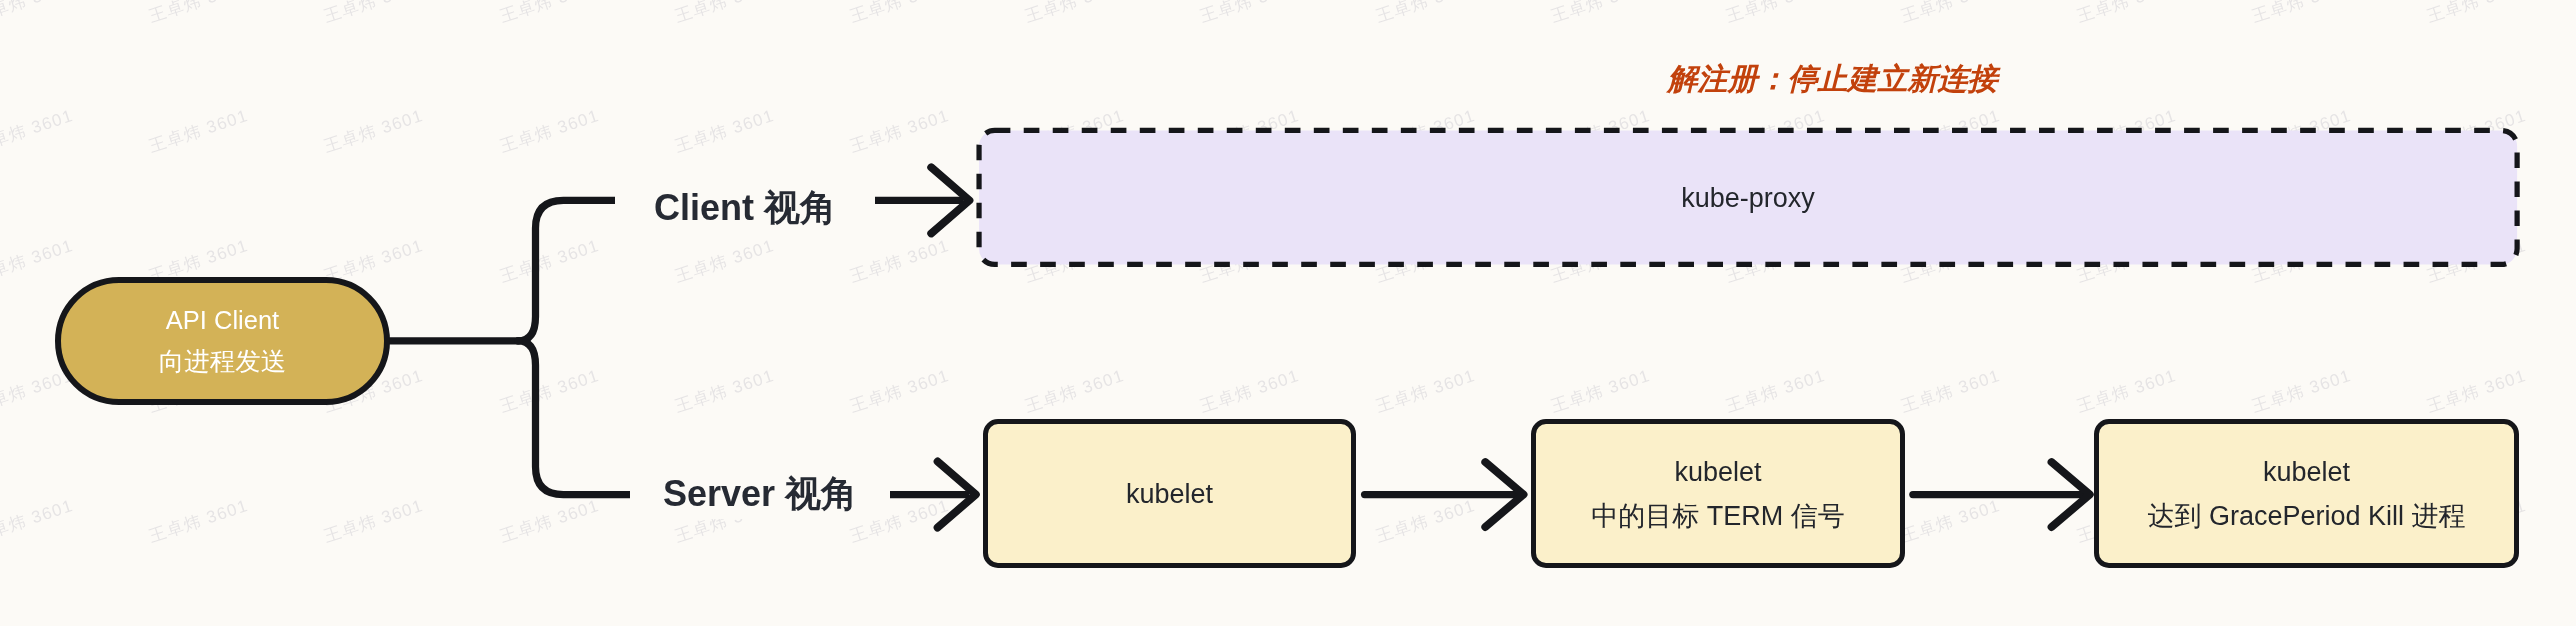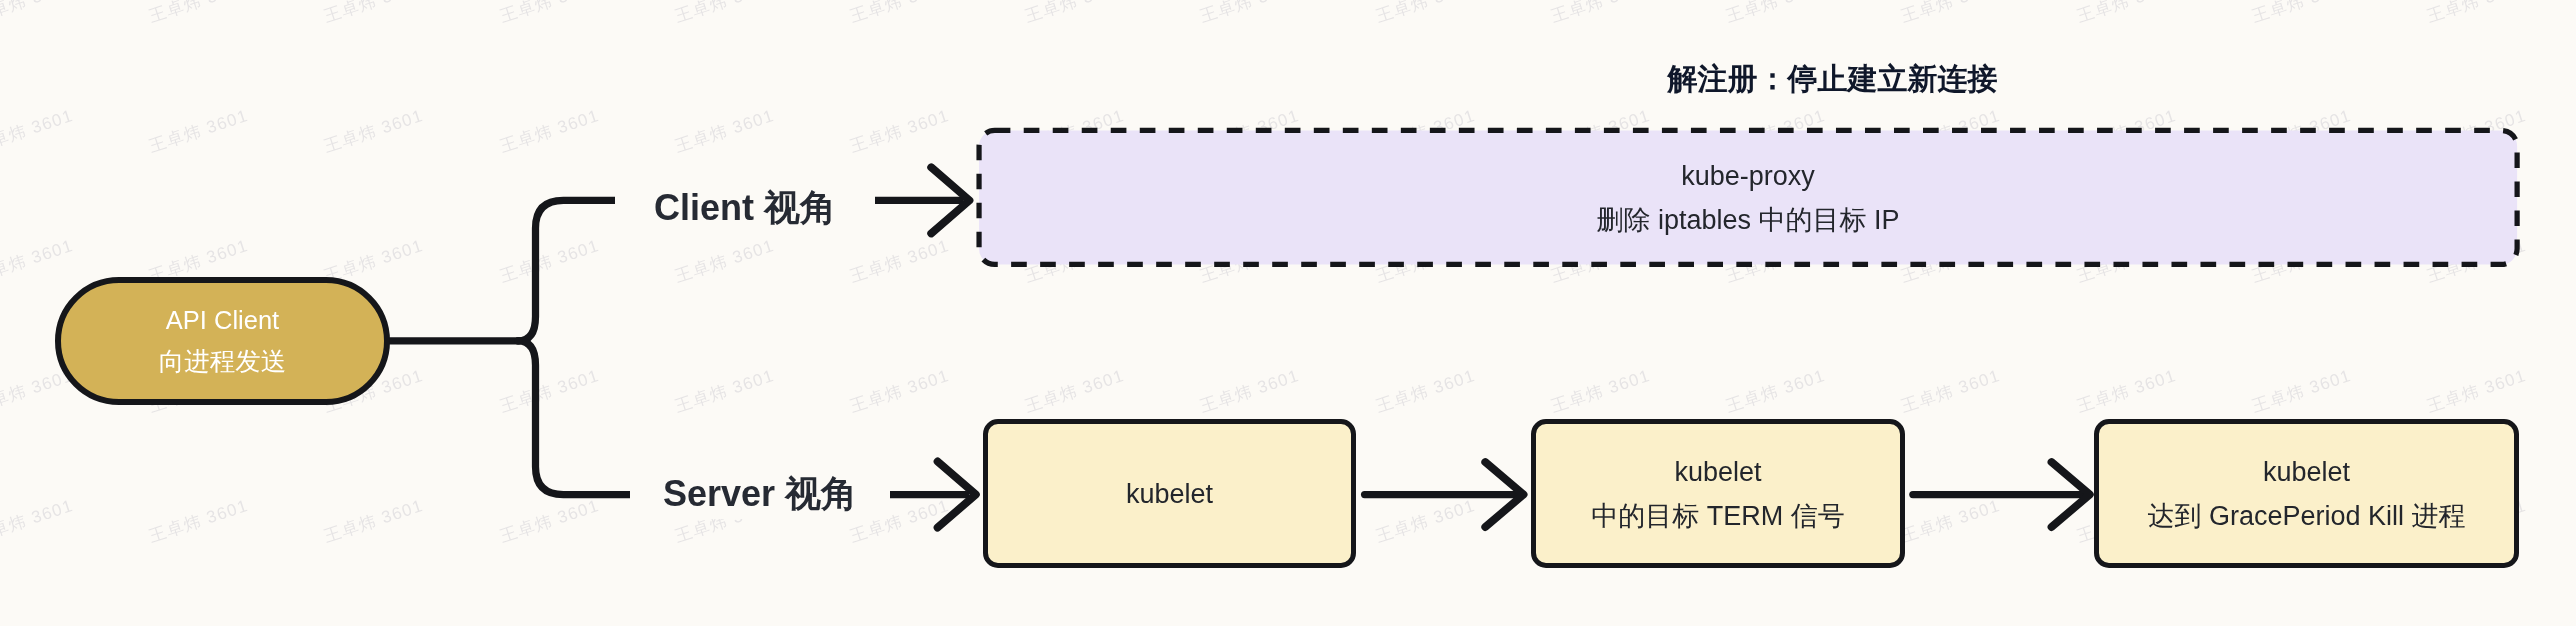--- a/index.html
+++ b/index.html
@@ -42,21 +42,21 @@
   .branch-label {
     position:absolute; z-index:2; background:#fcfaf6;
     display:flex; align-items:center; justify-content:center;
     font-size:36px; font-weight:700; color:#262a33; white-space:nowrap;
   }
   #client-label { left:615px; top:176px; width:260px; height:49px;margin-top:8px; }
   #server-label { left:630px; top:470px; width:260px; height:49px;text-align:center; }
 
   #deregister-annotation {
     position:absolute; z-index:2; left:1618px; top:59px; width:429px;
-    text-align:center; font-size:30px; font-weight:700; color:#0f172a; white-space:nowrap;
+    text-align:center; font-size:30px; font-weight:700; color:#c2410c; white-space:nowrap;font-style:italic;
   }
 </style>
 </head>
 <body>
 
 <div id="watermark-layer">
     <span class="wm" style="left: -29px; top: 5.8px;">王卓炜 3601</span>
     <span class="wm" style="left: 146px; top: 5.8px;">王卓炜 3601</span>
     <span class="wm" style="left: 321px; top: 5.8px;">王卓炜 3601</span>
     <span class="wm" style="left: 497px; top: 5.8px;">王卓炜 3601</span>
@@ -158,21 +158,20 @@
 </div>
 
 <div class="branch-label" id="server-label">
   <span>Server 视角</span>
 </div>
 
 <div id="deregister-annotation">解注册：停止建立新连接</div>
 
 <div class="node" id="kube-proxy-box">
   <span class="l1">kube-proxy</span>
-  <span class="l2">删除 iptables 中的目标 IP</span>
 </div>
 
 <div class="node yellow-box" id="kubelet-box-1">
   <span class="l1">kubelet</span>
 </div>
 
 <div class="node yellow-box" id="kubelet-box-2">
   <span class="l1">kubelet</span>
   <span class="l2">中的目标 TERM 信号</span>
 </div>

